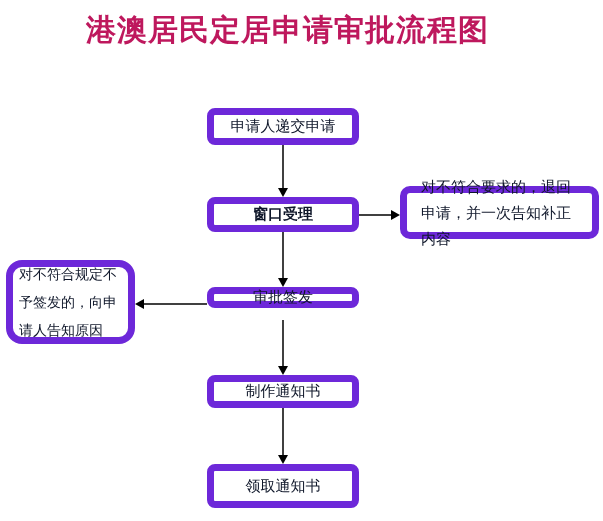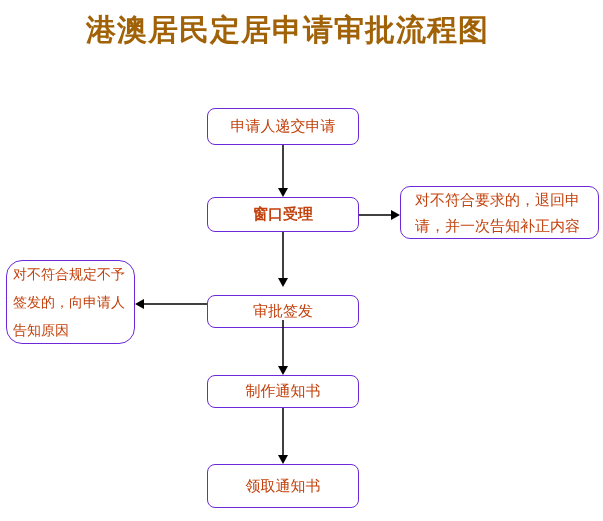--- a/index.html
+++ b/index.html
@@ -17,29 +17,29 @@
   }
   .title {
     position: absolute;
     left: 0;
     top: 10px;
     width: 575px;
     text-align: center;
     font-size: 30px;
     font-weight: bold;
     letter-spacing: 1px;
-    color: #a16207;
+    color: #be185d;
     white-space: nowrap;
   }
   .node {
     position: absolute;
     box-sizing: border-box;
-    border: 1px solid #6d28d9;
+    border: 7px solid #6d28d9;
     background: #ffffff;
-    color: #c2410c;
+    color: #0f172a;
     display: flex;
     align-items: center;
   }
   .node.center {
     left: 207px;
     width: 152px;
     height: 35px;
     border-radius: 8px;
     justify-content: center;
     font-size: 15px;
@@ -83,21 +83,21 @@
 <body>
 
 <div class="canvas">
 
   <div class="title">港澳居民定居申请审批流程图</div>
 
   <div class="node center" style="top:108px;height:37px;">申请人递交申请</div>
 
   <div class="node center" style="top:197px;font-weight:bold;">窗口受理</div>
 
-  <div class="node center" style="top:295px;height:33px;">审批签发</div>
+  <div class="node center" style="top:287px;height:21px;">审批签发</div>
 
   <div class="node center" style="top:375px;height:33px;">制作通知书</div>
 
   <div class="node center" style="top:464px;height:44px;">领取通知书</div>
 
   <div class="node side right-note">对不符合要求的，退回申请，并一次告知补正内容</div>
 
   <div class="node side left-note">对不符合规定不予签发的，向申请人告知原因</div>
 
   <svg class="connectors" viewBox="0 0 603 521">

